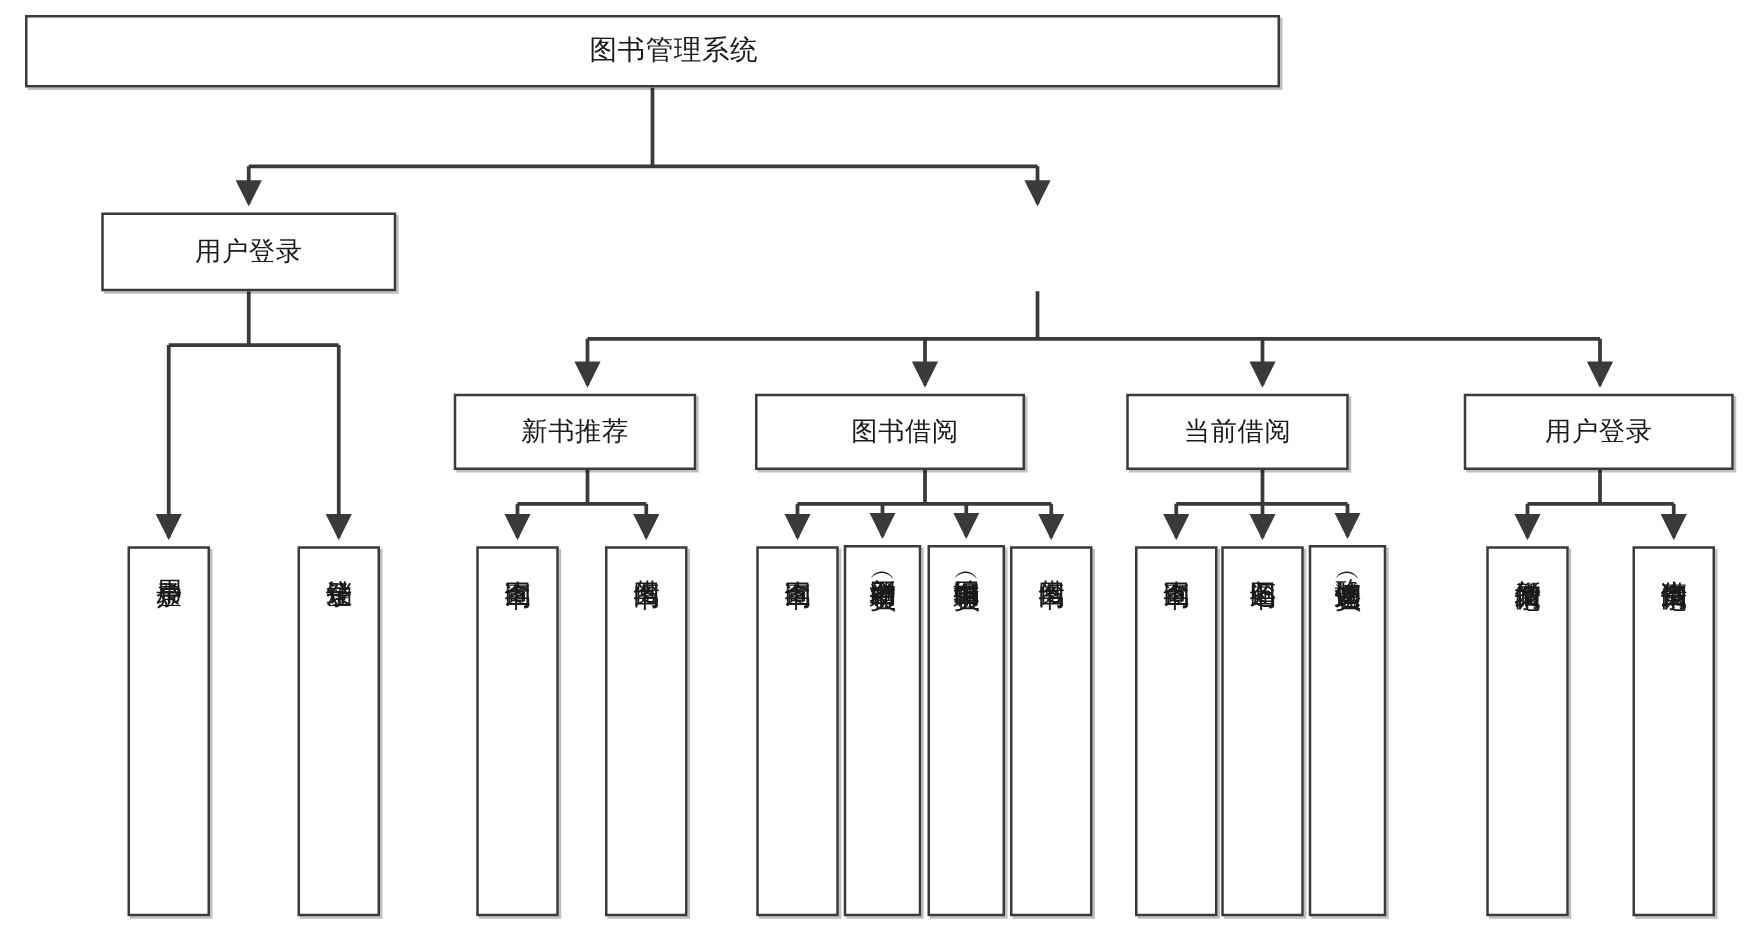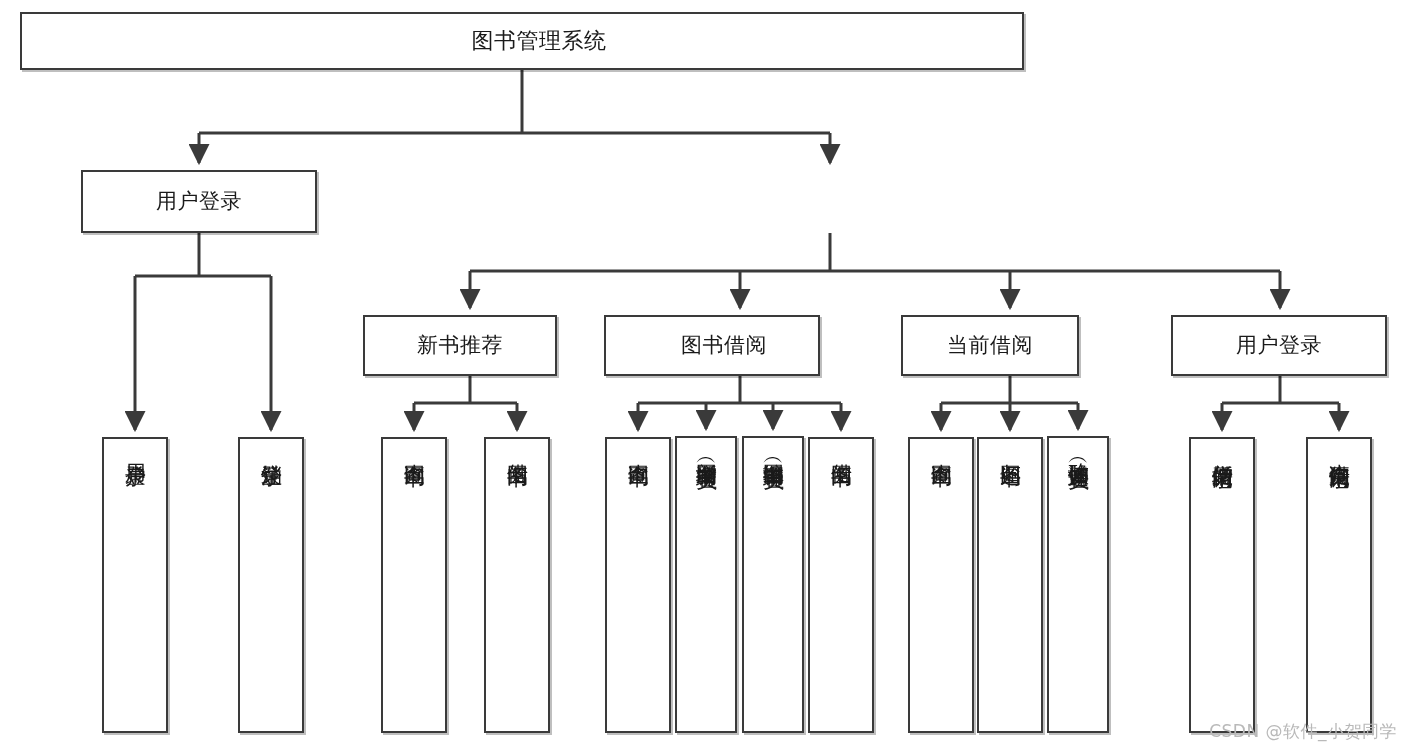--- a/index.html
+++ b/index.html
@@ -183,14 +183,13 @@
     <span class="label">确认归还（管理员）</span>
   </div>
 
   <div class="node vert vcenter" style="left:1189px; top:437px; width:66px; height:296px;">
     <span class="label">新增借阅记录</span>
   </div>
   <div class="node vert vcenter" style="left:1306px; top:437px; width:66px; height:296px;">
     <span class="label">查询借阅记录</span>
   </div>
 
-  <div id="watermark">CSDN @软件_小贺同学</div>
 </div>
 
 </body></html>

